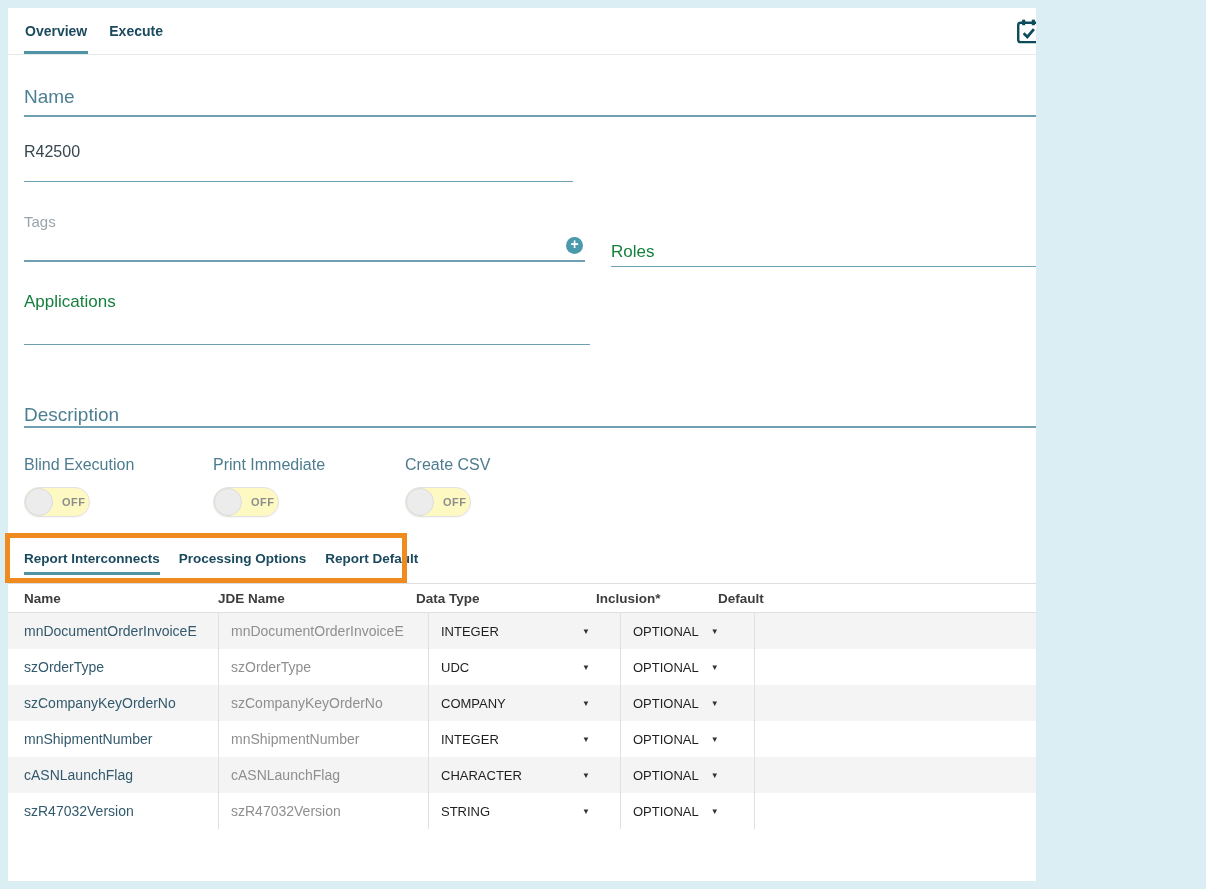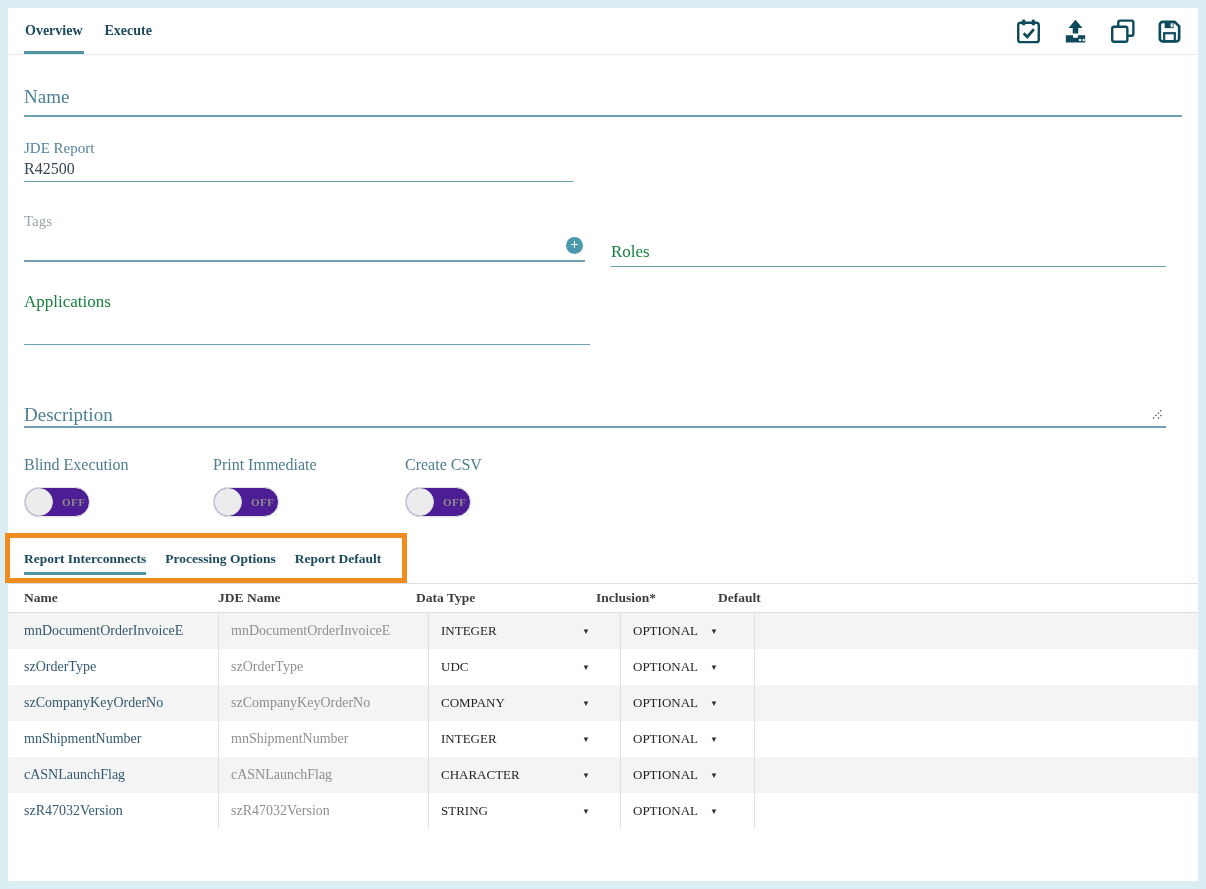--- a/index.html
+++ b/index.html
@@ -1,18 +1,18 @@
 <!DOCTYPE html>
 <html><head>
 <meta charset="utf-8">
 <style>
   * { box-sizing: border-box; margin: 0; padding: 0; }
   html,body { width:1206px; height:889px; }
   body { font-family: "Liberation Sans", sans-serif; background:#dbeef4; }
-  .page { position:relative; width:1206px; height:889px; background:#dbeef4; overflow:hidden;font-family:Liberation Serif, serif; }
+  .page { position:relative; width:1036px; height:889px; background:#dbeef4; overflow:hidden; }
   .card { position:absolute; left:8px; top:8px; width:1190px; height:873px; background:#fff; }
 
   
   .topbar { position:absolute; top:0; left:0; right:0; height:47px; border-bottom:1px solid #e9e9e9; display:flex; align-items:stretch; }
   .tabs { display:flex; padding-left:16px; gap:20px; }
   .tab { position:relative; display:flex; align-items:center; font-size:14px; font-weight:bold; color:#1b4a5e; cursor:pointer; padding:0 1px; }
   .tab.active::after { content:""; position:absolute; left:0; right:0; bottom:0; height:3px; background:#4f94a5; }
   .topbar-icons { margin-left:auto; display:flex; align-items:center; gap:17px; padding-right:14px; }
   .icon-btn { width:30px; height:30px; display:flex; align-items:center; justify-content:center; cursor:pointer; }
 
@@ -34,21 +34,21 @@
   .f-apps { left:16px; top:284px; width:566px; height:53px; }
   .f-desc { left:16px; top:396px; width:1142px; height:24px; }
 
   .add-btn { position:absolute; right:2px; top:24px; width:17px; height:17px; border-radius:50%; background:#4a99ad; color:#fff; font-size:14px; font-weight:bold; line-height:15px; text-align:center; cursor:pointer; }
   .resize-handle { position:absolute; right:3px; bottom:2px; }
 
   
   .toggle-block { position:absolute; top:448px; }
   .tb-1 { left:16px; } .tb-2 { left:205px; } .tb-3 { left:397px; }
   .toggle-label { font-size:16px; color:#4d7c8e; }
-  .toggle { margin-top:13px; width:66px; height:30px; border:1px solid #e2e2e2; border-radius:16px; background:#4c1d95; display:flex; align-items:center; box-shadow:0 1px 2px rgba(0,0,0,0.04); cursor:pointer; }
+  .toggle { margin-top:13px; width:66px; height:30px; border:1px solid #e2e2e2; border-radius:16px; background:#fef9c3; display:flex; align-items:center; box-shadow:0 1px 2px rgba(0,0,0,0.04); cursor:pointer; }
   .knob { width:28px; height:28px; border-radius:50%; background:#ececec; border:1px solid #dcdcdc; margin-left:0px; }
   .toggle-state { font-size:11px; font-weight:bold; color:#8d8d8d; margin-left:9px; letter-spacing:.5px; }
 
   
   .annotation-box { position:absolute; left:-3px; top:525px; width:402px; height:50px; border:5px solid #f08b1f; pointer-events:none; z-index:5; }
 
   
   .section-tabs { position:absolute; left:16px; top:540px; display:flex; gap:19px; height:27px; }
   .stab { position:relative; font-size:13.5px; font-weight:bold; color:#1b4a5e; display:flex; align-items:flex-start; padding-top:3px; cursor:pointer; }
   .stab.active::after { content:""; position:absolute; left:0; right:0; bottom:0; height:3px; background:#4f94a5; }
@@ -118,21 +118,20 @@
           </svg>
         </div>
       </div>
     </div>
 
     <div class="field f-name hline">
       <span class="lbl-big">Name</span>
     </div>
 
     <div class="field f-jde-report hline-thin">
-      <div class="lbl-sm">JDE Report</div>
       <div class="val">R42500</div>
     </div>
 
 
     <div class="field f-tags hline">
       <div class="lbl-ph">Tags</div>
       <div class="add-btn">+</div>
     </div>
 
     <div class="field f-roles hline-thin">

